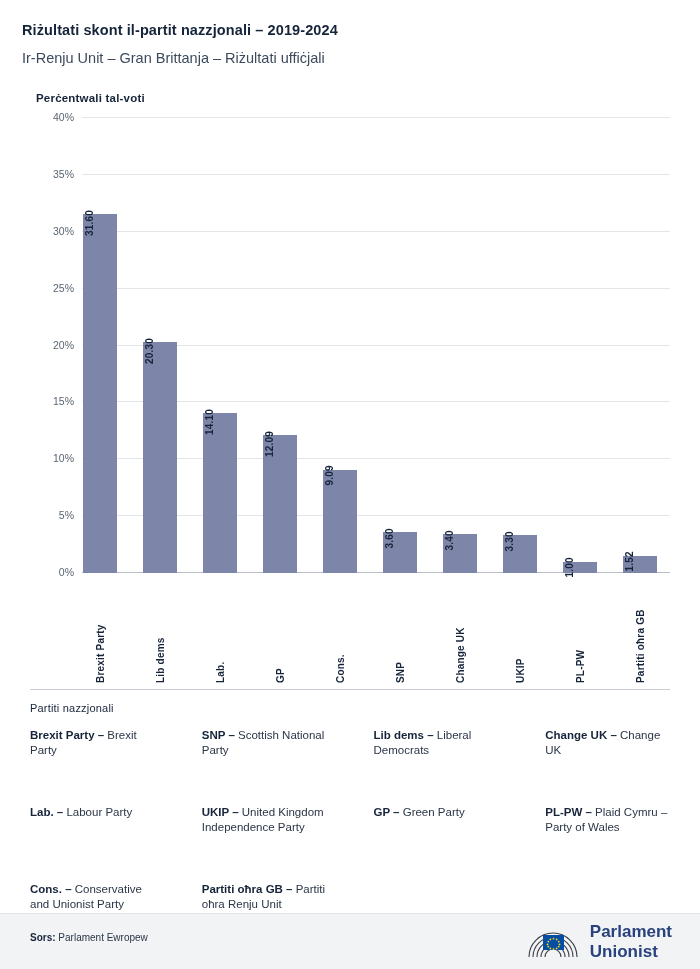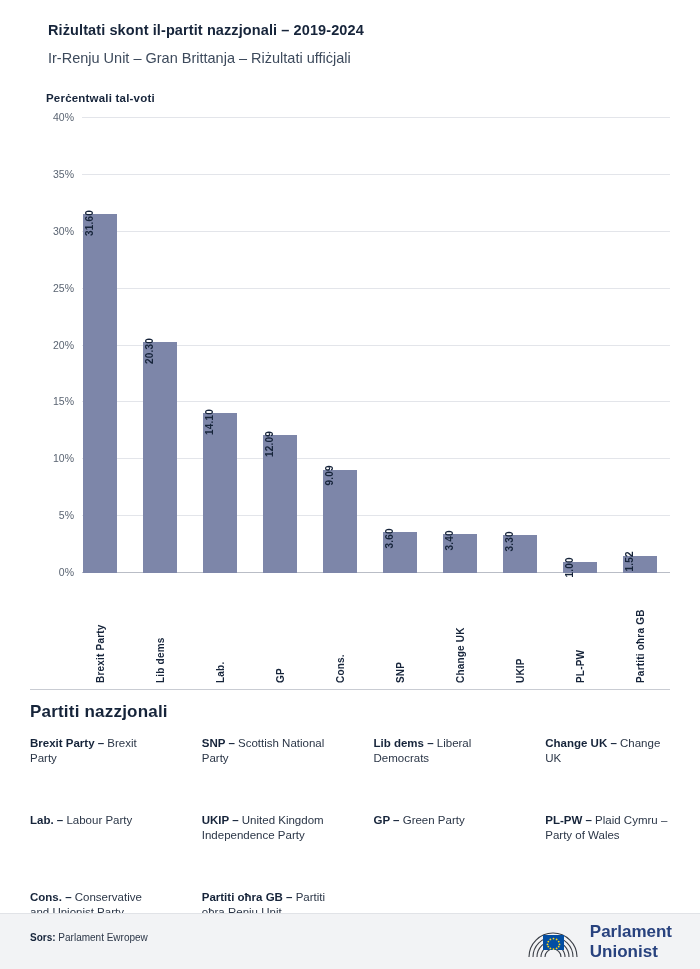--- a/index.html
+++ b/index.html
@@ -14,21 +14,21 @@
   }
   .page {
     position: relative;
     width: 700px;
     height: 969px;
     padding: 0;
     overflow: hidden;
   }
 
   
-  .header { padding: 22px 30px 0 48px; }
+  .header { padding: 22px 30px 0 22px; }
   .title {
     font-size: 14.5px;
     font-weight: bold;
     letter-spacing: 0.1px;
     color: #16243a;
     margin: 0 0 12px 0;
   }
   .subtitle {
     font-size: 14.5px;
     font-weight: normal;
@@ -38,21 +38,21 @@
 
   
   .chart-wrap {
     position: relative;
     margin: 26px 30px 0 30px;
   }
   .axis-title {
     font-size: 11.5px;
     font-weight: bold;
     color: #16243a;
-    margin: 0 0 14px 16px;
+    margin: 0 0 14px 6px;
     letter-spacing: 0.2px;
   }
   .plot-area {
     position: relative;
     height: 455px;
     margin-left: 40px;
     border-left: none;
   }
   .gridlines {
     position: absolute;
@@ -132,22 +132,22 @@
   }
 
   
   .legend-sep {
     margin: 6px 30px 0 30px;
     height: 1px;
     background: #c9ccd3;
   }
   .legend-title {
     margin: 12px 30px 0 30px;
-    font-size: 17px;
-    font-weight: bold;
+    font-size: 11px;
+    font-weight: normal;
     color: #16243a;
     letter-spacing: 0.2px;
   }
   .legend-grid {
     margin: 14px 30px 0 30px;
     display: grid;
     grid-template-columns: 1fr 1fr 1fr 1fr;
     column-gap: 0px;
     row-gap: 10px;
     gap: 47px;

